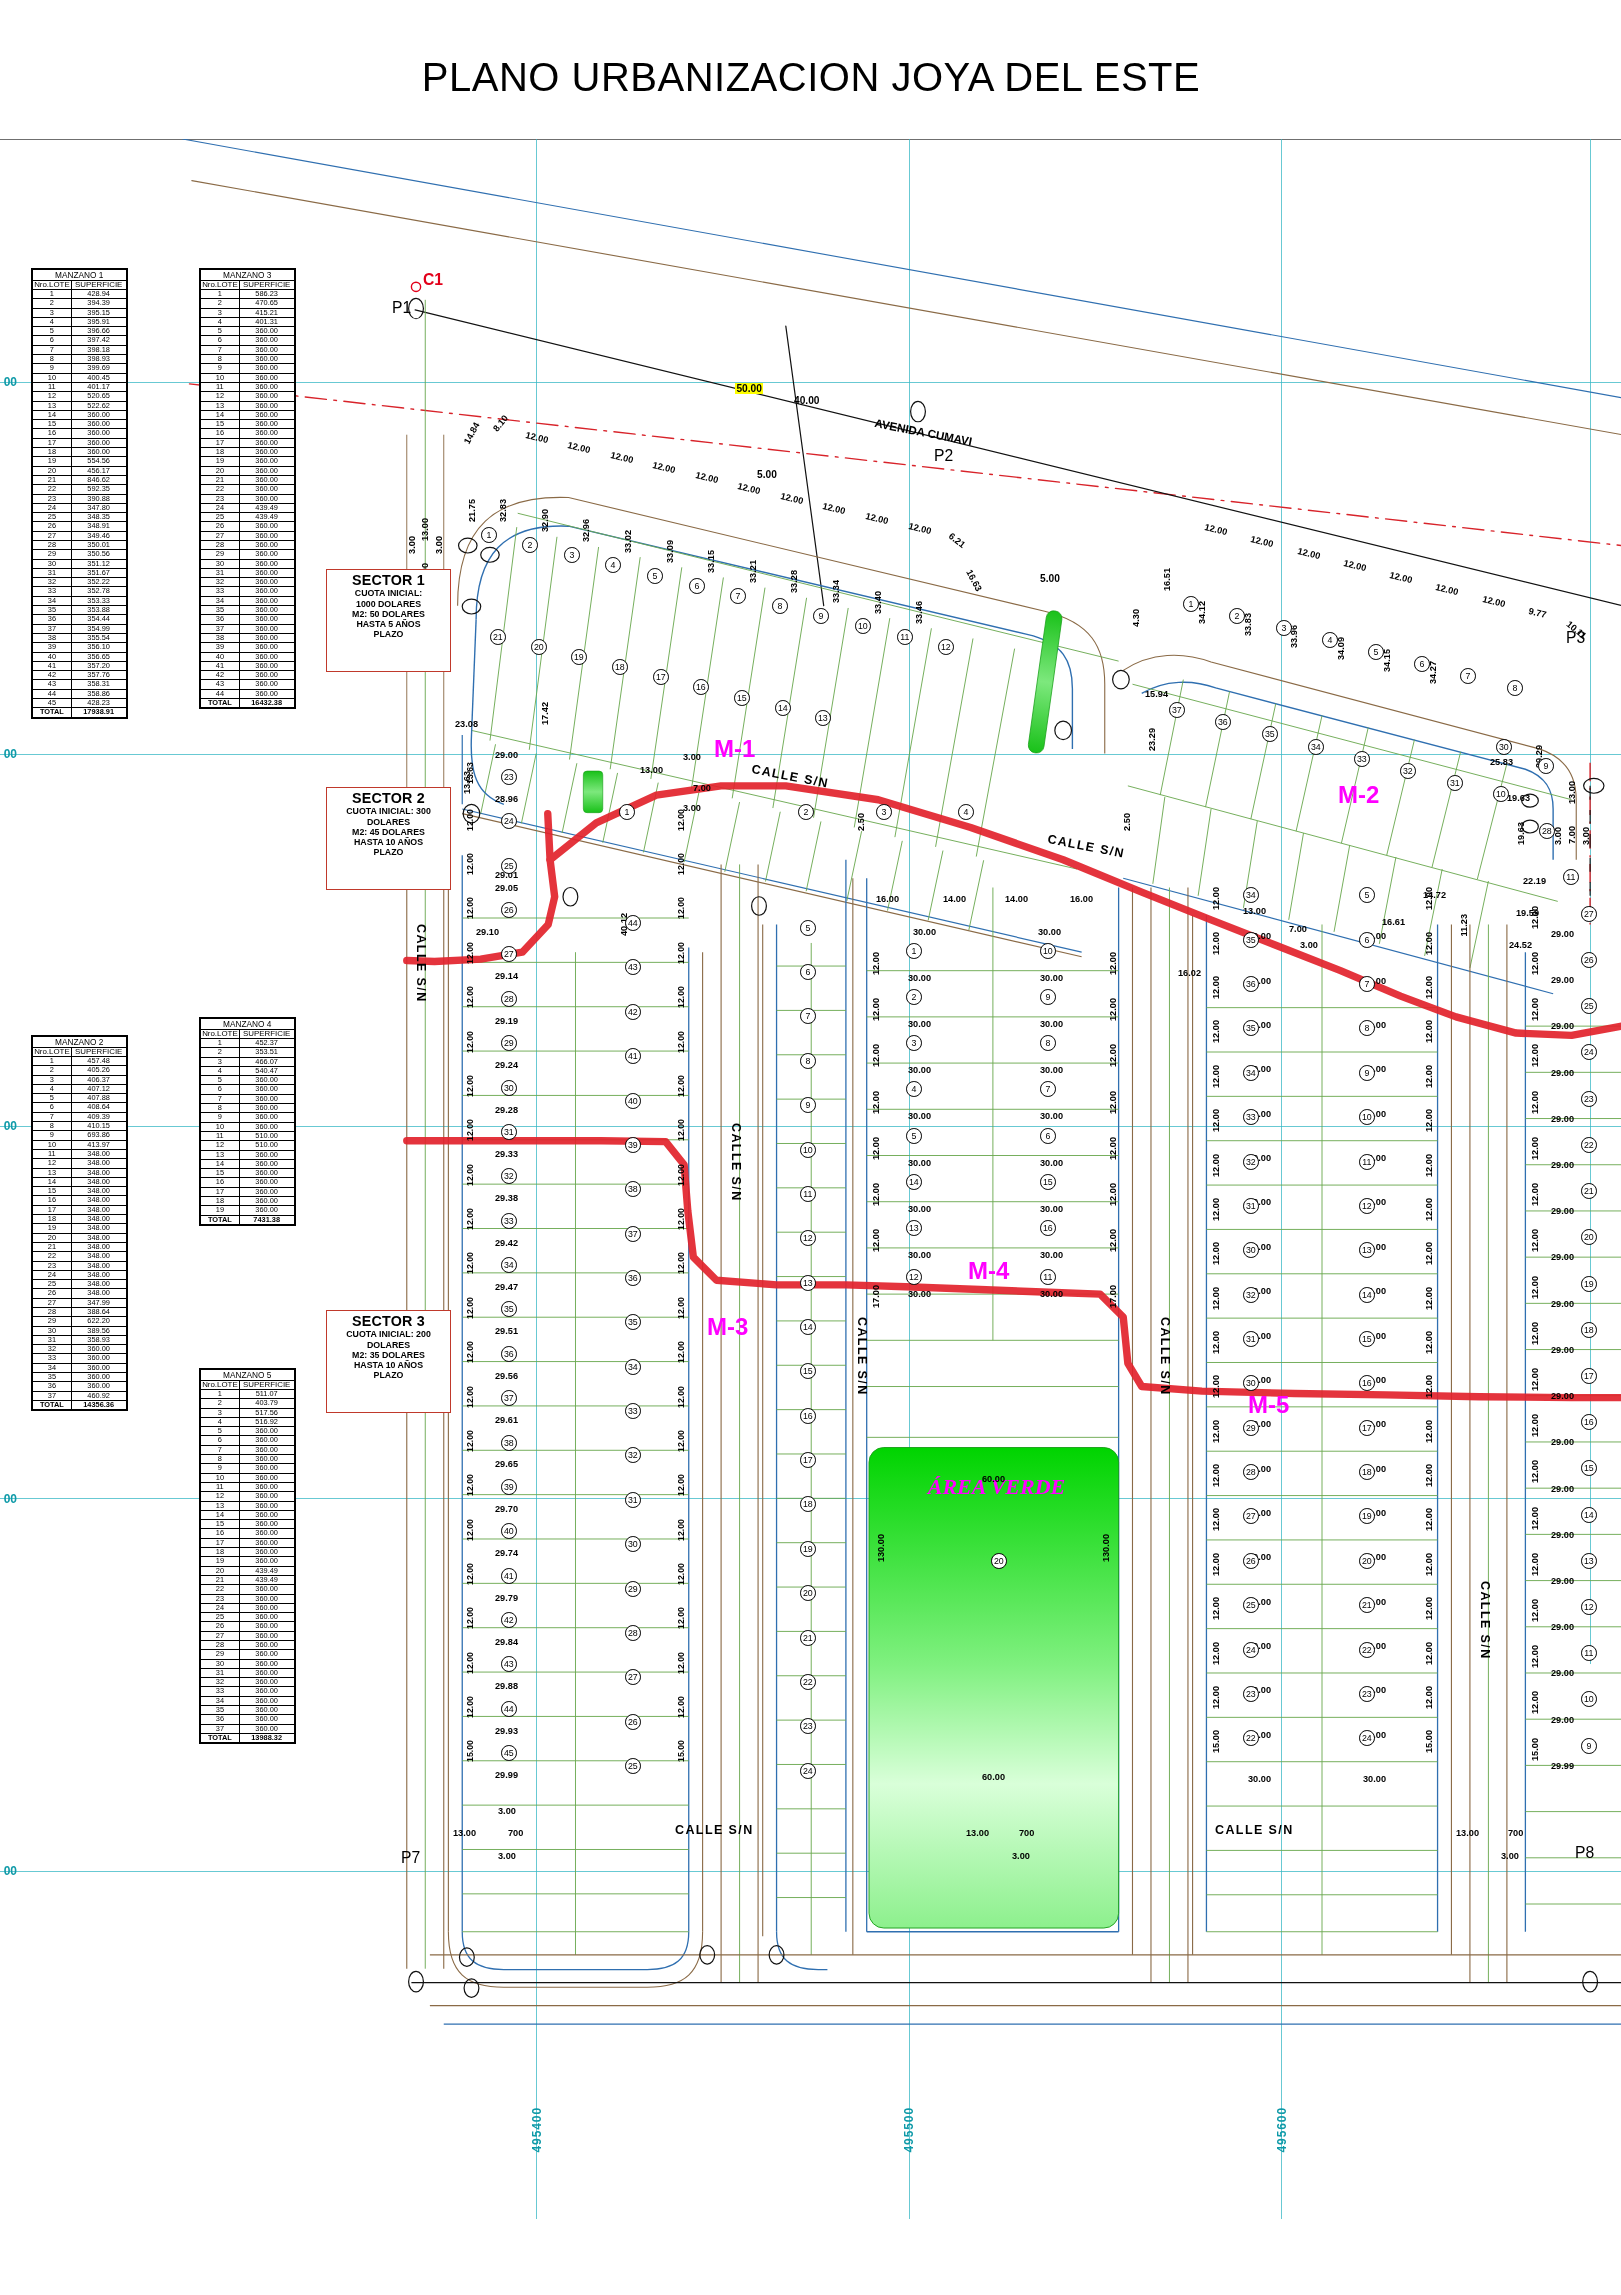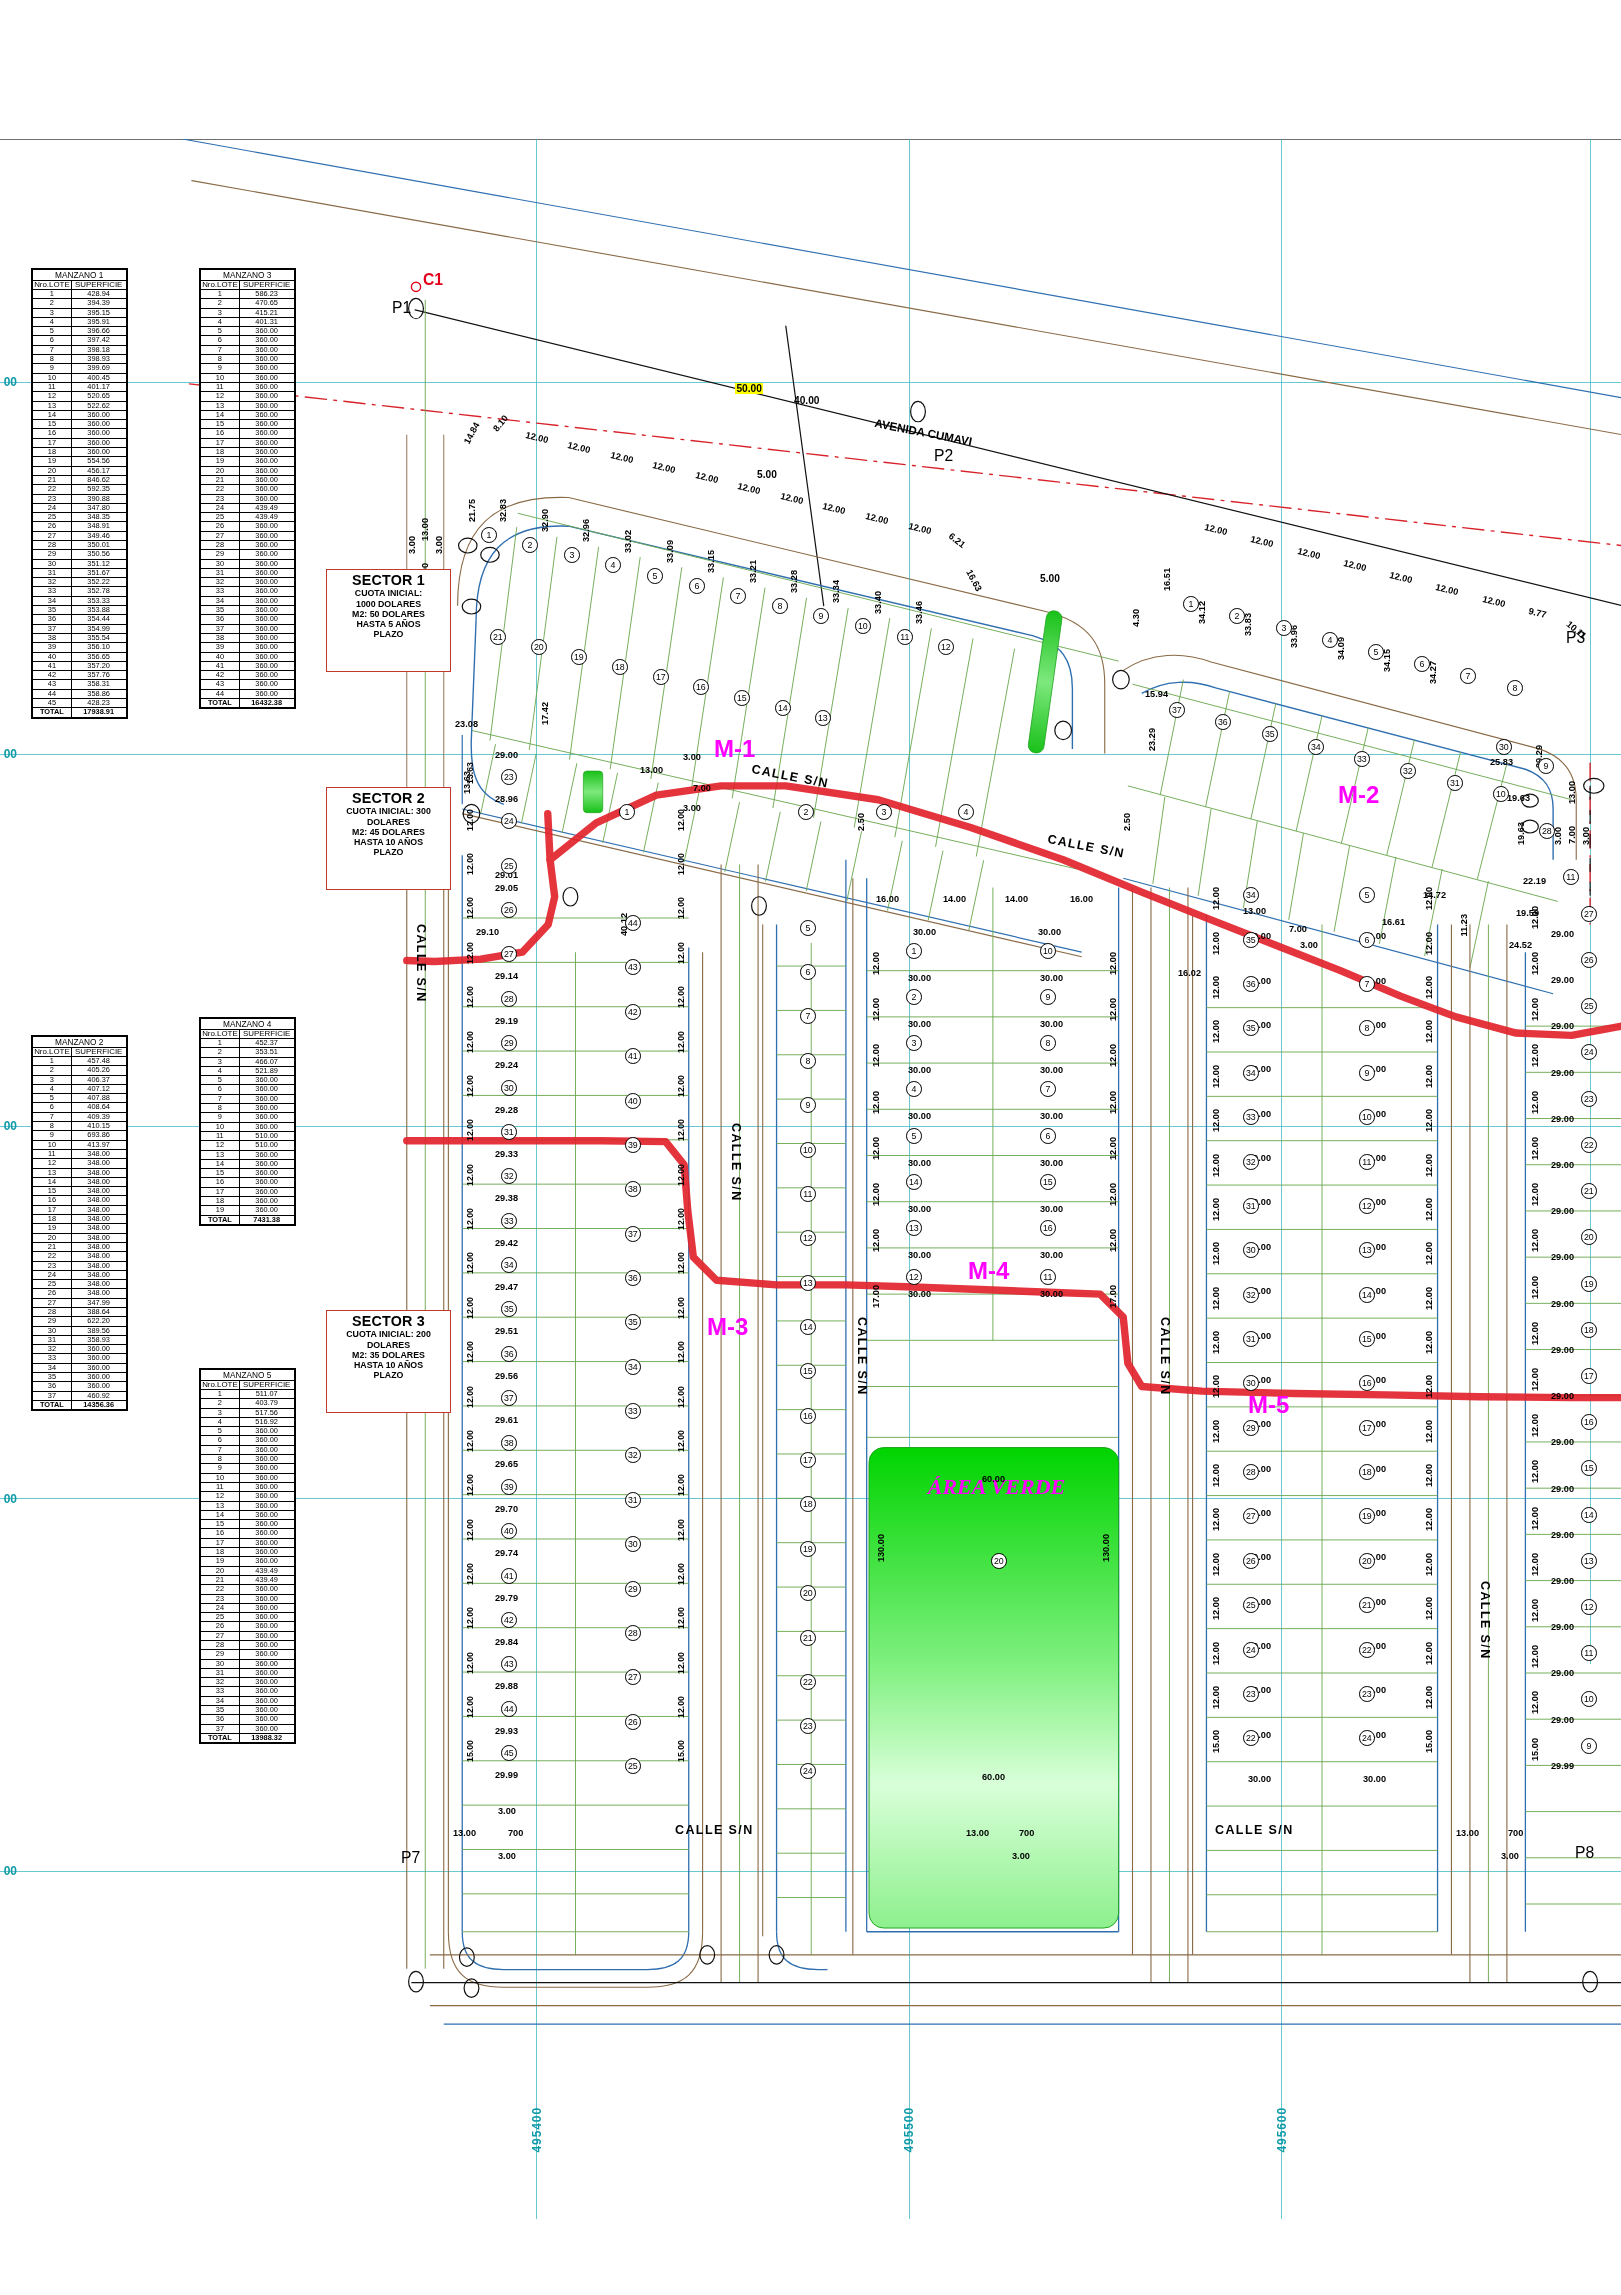--- a/index.html
+++ b/index.html
@@ -91,20 +91,21 @@
     font-family:"Liberation Sans",sans-serif;
     width:15.7px;height:15.7px;line-height:15.7px;border:0.7px solid #000;border-radius:50%;
     background:#fff;box-sizing:border-box;
   }
 </style>
 </head>
 <body>
 
 <div id="page">
 
+  <div id="title">PLANO URBANIZACION JOYA DEL ESTE</div>
   <div id="title-rule"></div>
 
   <div class="gridv" style="left:536px;"></div>
   <div class="gridv" style="left:909px;"></div>
   <div class="gridv" style="left:1281px;"></div>
   <div class="gridv" style="left:1590px;height:1525px;"></div>
   <div class="gridh" style="top:382px;"></div>
   <div class="gridh" style="top:754px;"></div>
   <div class="gridh" style="top:1126px;"></div>
   <div class="gridh" style="top:1498px;"></div>
@@ -1602,21 +1603,21 @@
           <tr>
             <td class="col-n">2</td>
             <td class="col-s">353.51</td>
           </tr>
           <tr>
             <td class="col-n">3</td>
             <td class="col-s">466.07</td>
           </tr>
           <tr>
             <td class="col-n">4</td>
-            <td class="col-s">521.89</td>
+            <td class="col-s">540.47</td>
           </tr>
           <tr>
             <td class="col-n">5</td>
             <td class="col-s">360.00</td>
           </tr>
           <tr>
             <td class="col-n">6</td>
             <td class="col-s">360.00</td>
           </tr>
           <tr>

